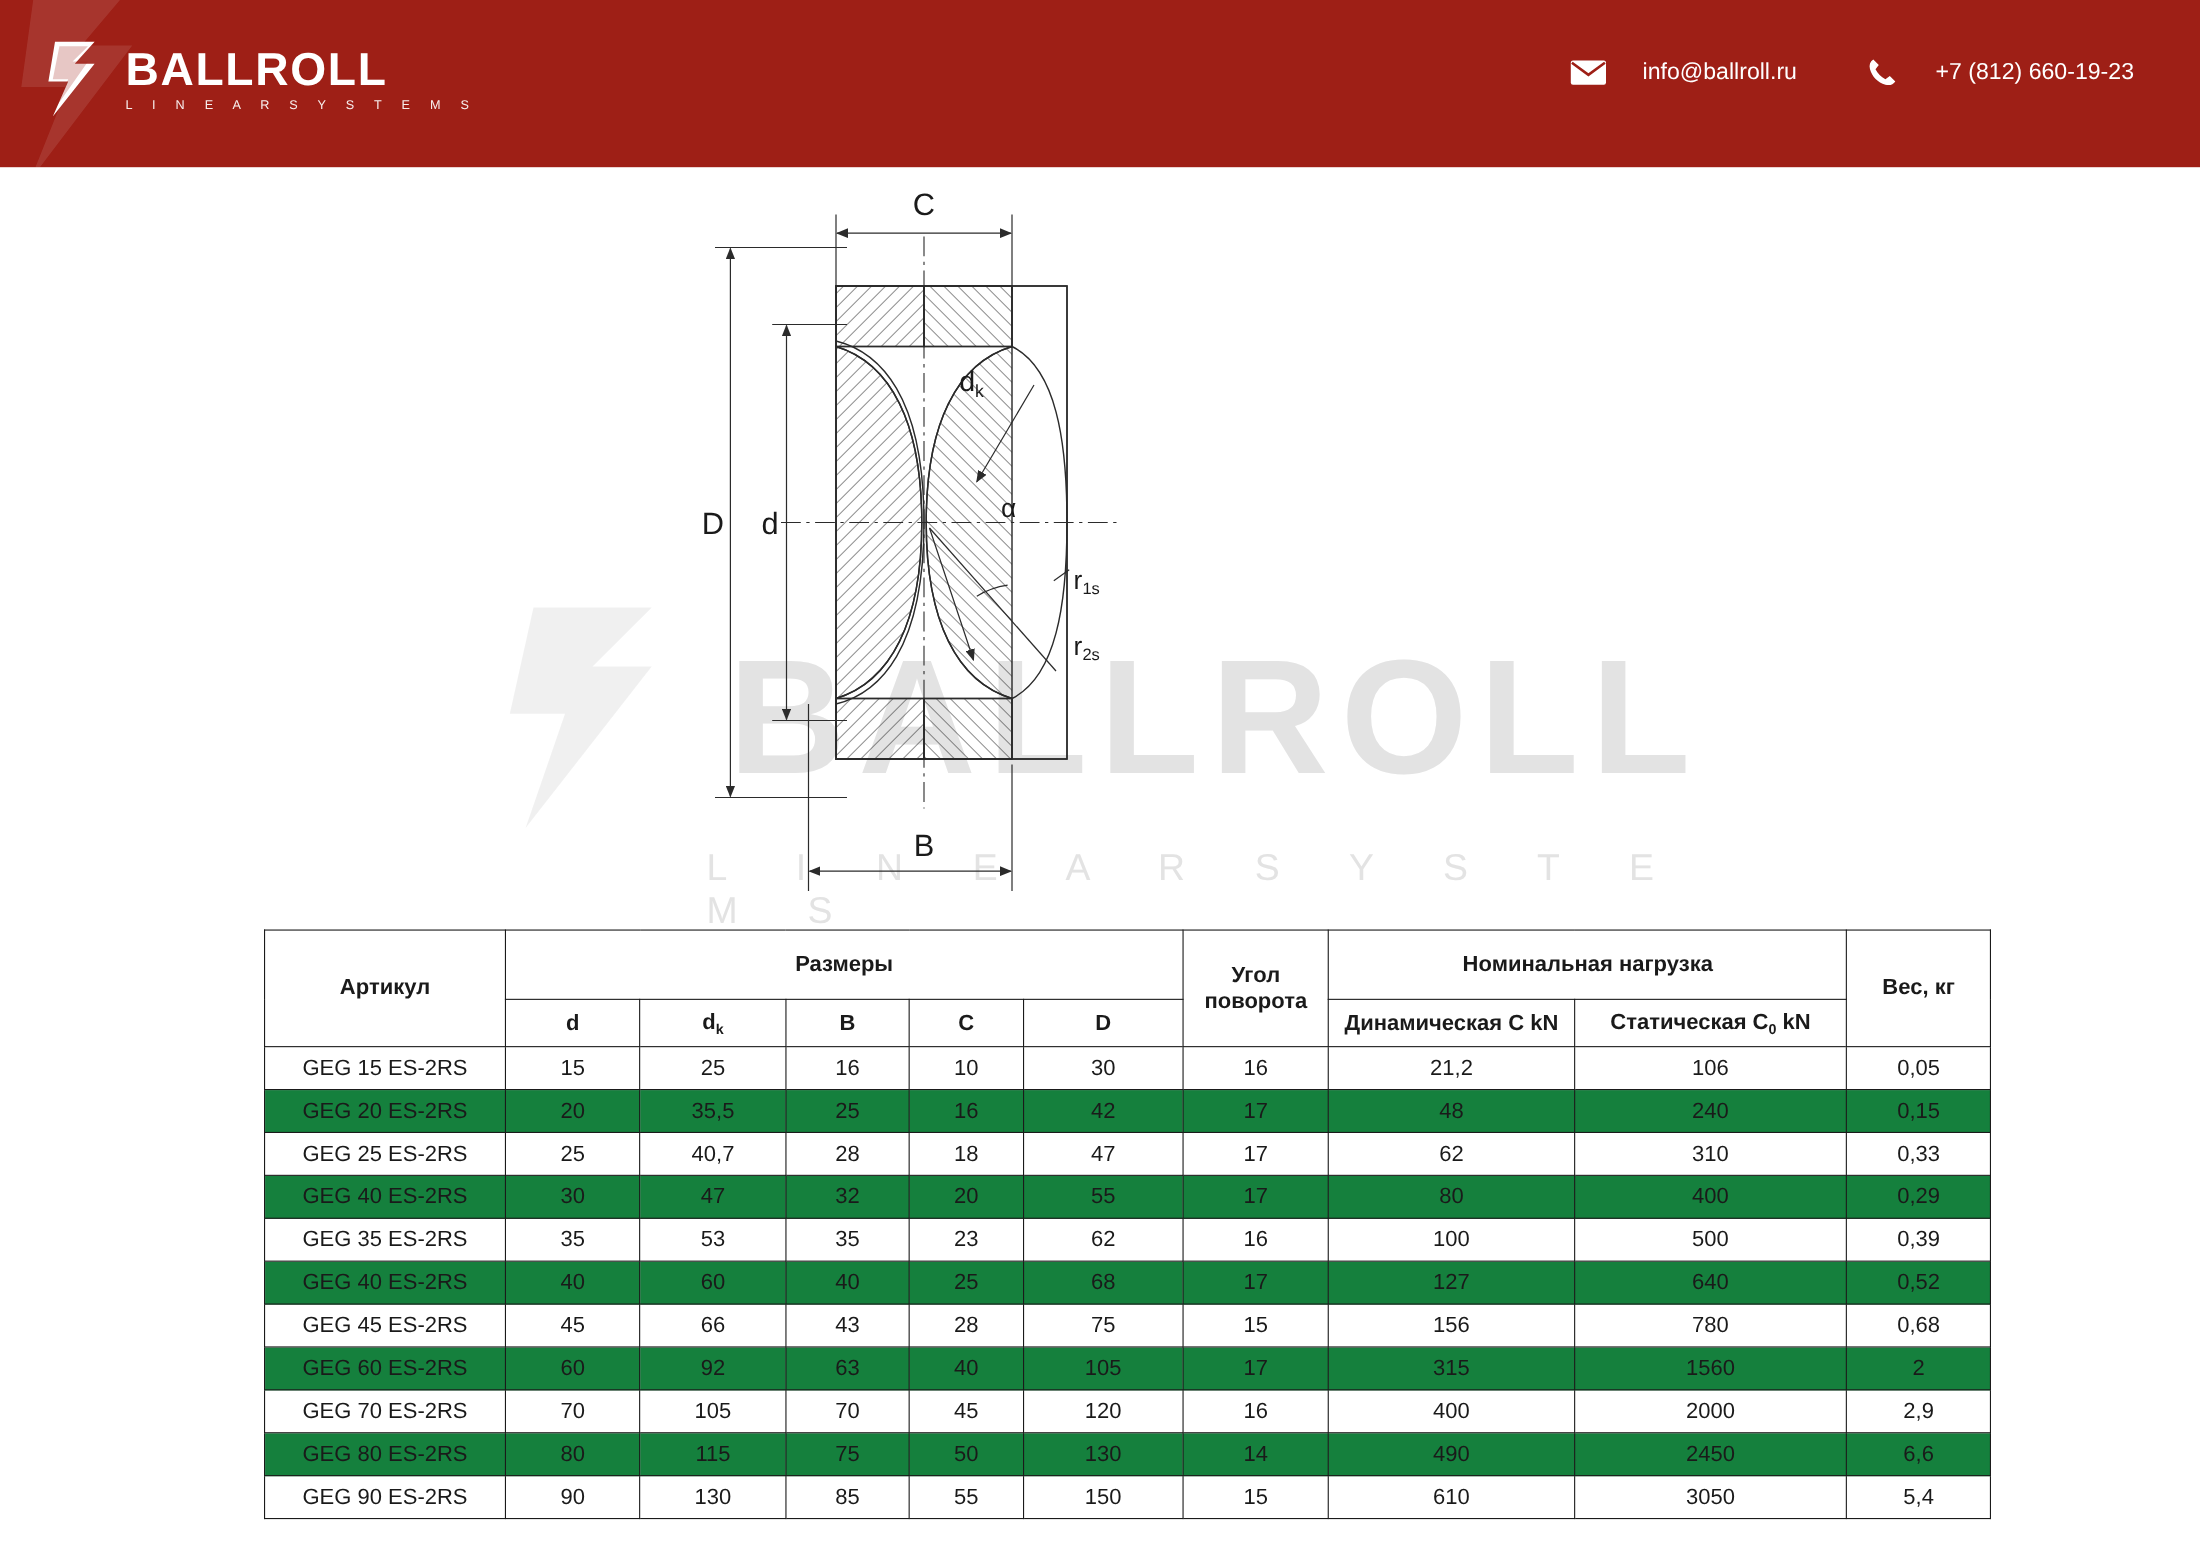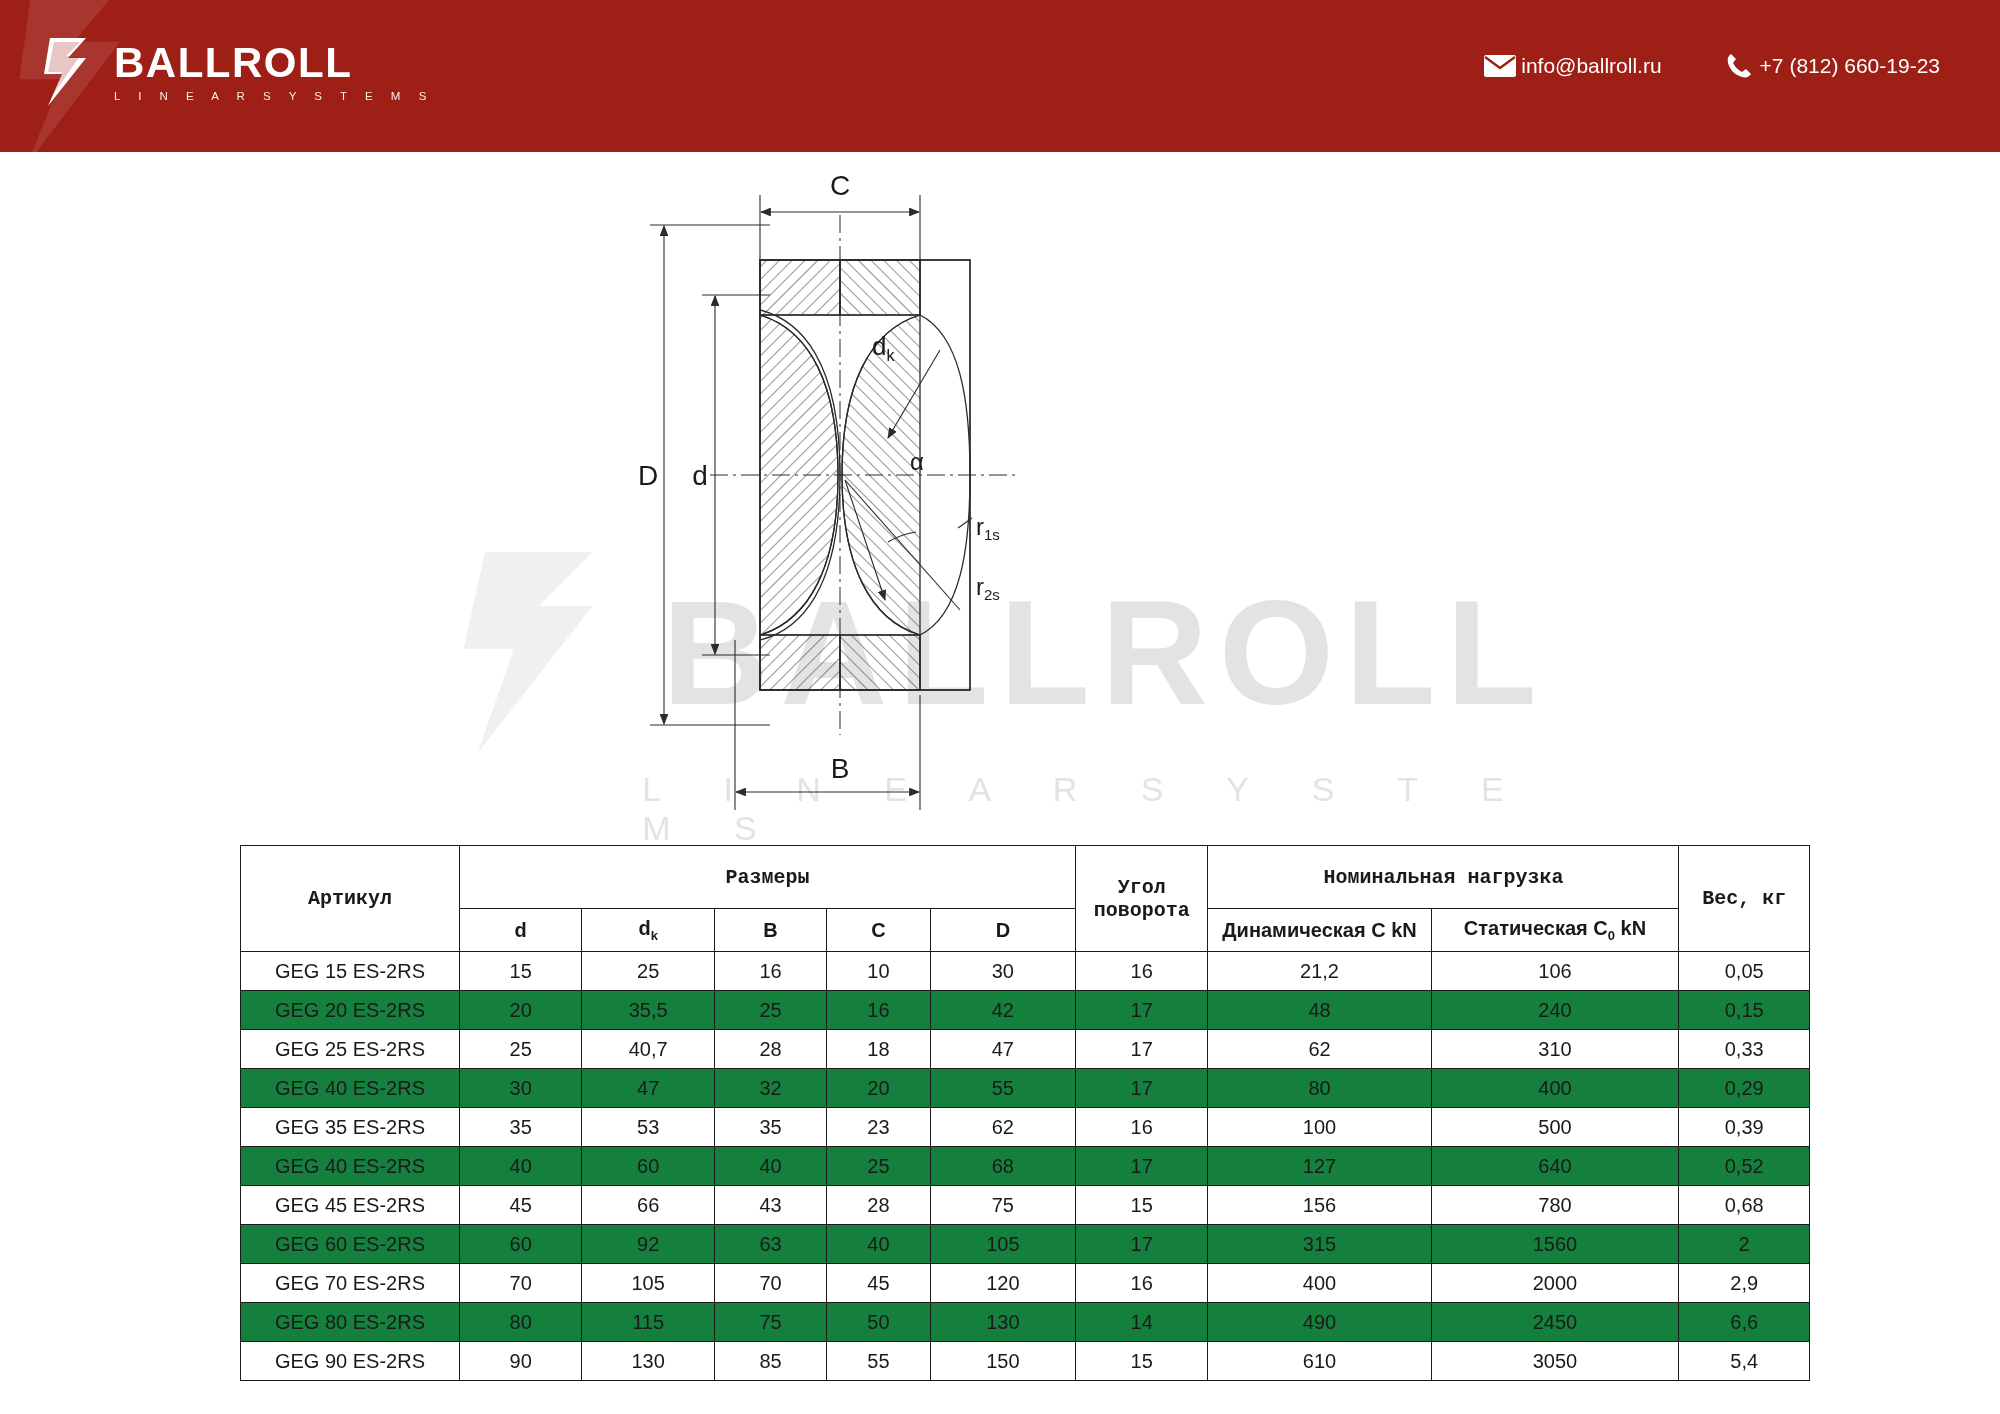--- a/index.html
+++ b/index.html
@@ -69,21 +69,21 @@
     position: absolute;
     right: 60px;
     top: 52px;
     display: flex;
     align-items: center;
     gap: 60px;
   }
   .contact {
     display: flex;
     align-items: center;
-    gap: 4px;
+    gap: 32px;
     color: #ffffff;
     font-size: 21px;
     white-space: nowrap;
   }
   .contact .ico {
     display: inline-flex;
     align-items: center;
     justify-content: center;
     width: 34px;
     height: 28px;
@@ -148,21 +148,21 @@
     text-align: center;
     padding: 0;
     height: 38px;
     font-weight: normal;
     color: #1a1a1a;
   }
   table.spec thead th {
     font-weight: bold;
     height: 42px;
   }
-  table.spec thead tr.h1 th { height: 62px; font-family: Liberation Mono, monospace; }
+  table.spec thead tr.h1 th { height: 62px; }
   .col-article { width: 212px; }
   .col-d   { width: 118px; }
   .col-dk  { width: 128px; }
   .col-B   { width: 108px; }
   .col-C   { width: 100px; }
   .col-D   { width: 140px; }
   .col-ang { width: 128px; }
   .col-din { width: 216px; }
   .col-sta { width: 240px; }
   .col-w   { width: 126px; }

